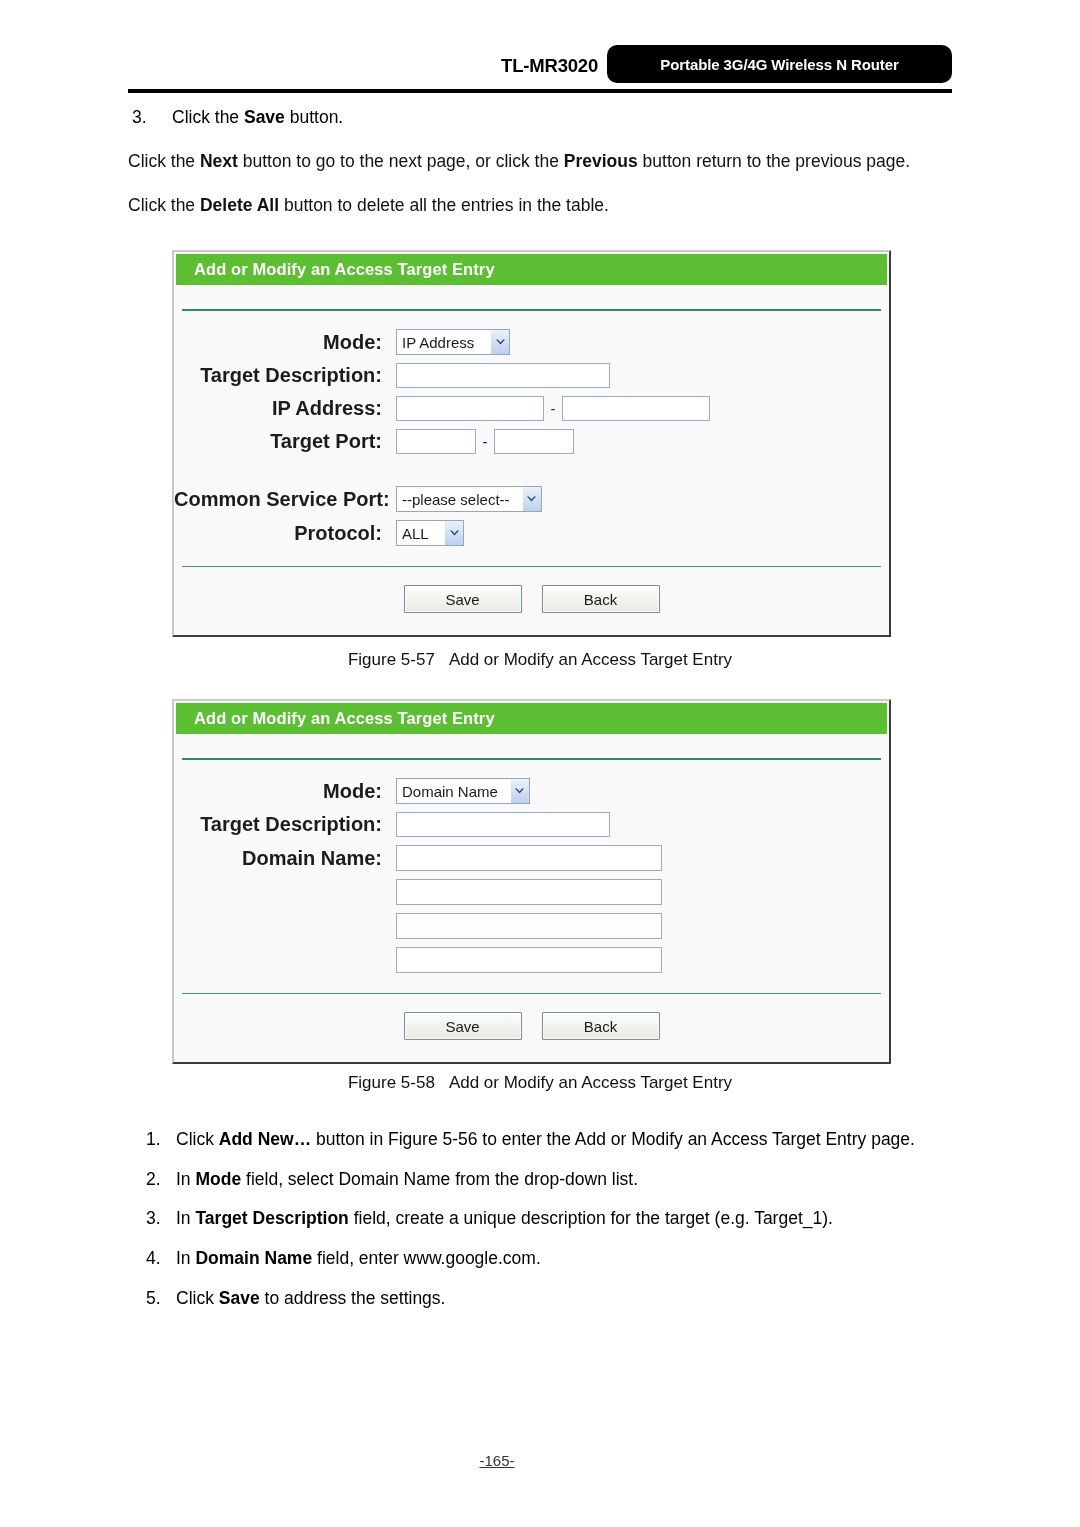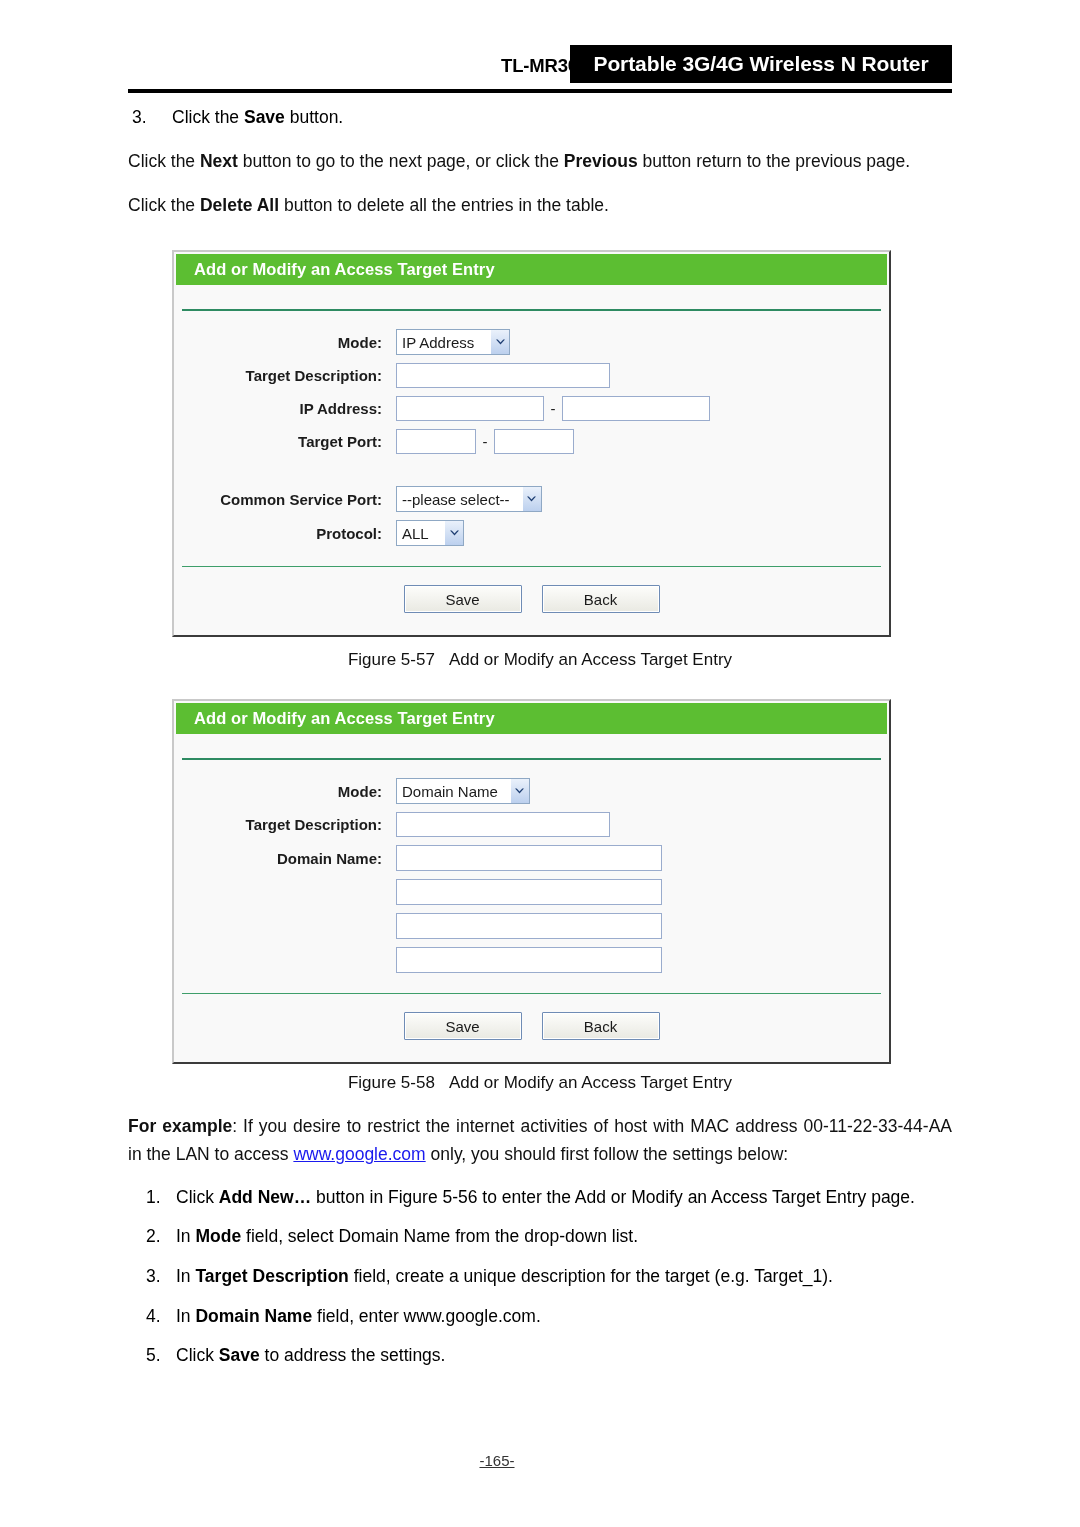--- a/index.html
+++ b/index.html
@@ -33,29 +33,30 @@
     position: absolute;
     right: 354px; top: 10px;
     font-size: 18.5px;
     font-weight: bold;
     letter-spacing: -0.2px;
     white-space: nowrap;
   }
   .header-product {
     position: absolute;
     right: 0; top: 0;
-    width: 382px; height: 38px;
+    width: 345px; height: 38px;
     background: #000000;
     color: #ffffff;
-    font-size: 21px;
+    font-size: 15px;
     font-weight: bold;
     display: flex;
     align-items: center;
     justify-content: center;
     letter-spacing: -0.1px;
+    border-radius: 10px;
   }
 
   
   .doc-body {
     position: absolute;
     left: 128px; top: 103px;
     width: 824px;
   }
   .para {
     font-size: 17.5px;
@@ -137,21 +138,21 @@
 
   .frow {
     display: flex;
     align-items: center;
     margin-bottom: 8px;
   }
   .flabel {
     width: 222px;
     text-align: right;
     padding-right: 14px;
-    font-size: 15px;
+    font-size: 20px;
     font-weight: bold;
     color: #1c1c1c;
     white-space: nowrap;
   }
   .fcontrol { display: flex; align-items: center; }
 
   
   .inp {
     background: #ffffff;
     border: 1px solid #9aaccd;
@@ -433,23 +434,20 @@
     </div>
   </div>
 </div>
 
 <div class="fig-caption" style="top:1073px;">
   <span>Figure 5-58</span><span class="cap-gap"></span><span>Add or Modify an Access Target Entry</span>
 </div>
 
 <div class="doc-body" style="top:1112px;">
 
-  <p class="para justify">
-    <b>For example</b><span>: If you desire to restrict the internet activities of host with MAC address 00-11-22-33-44-AA in the LAN to access </span><a class="link" href="#">www.google.com</a><span> only, you should first follow the settings below:</span>
-  </p>
 
   <ol class="steps">
     <li>
       <span class="num">1.</span>
       <span>Click </span><b>Add New…</b><span> button in Figure 5-56 to enter the Add or Modify an Access Target Entry page.</span>
     </li>
     <li>
       <span class="num">2.</span>
       <span>In </span><b>Mode</b><span> field, select Domain Name from the drop-down list.</span>
     </li>

